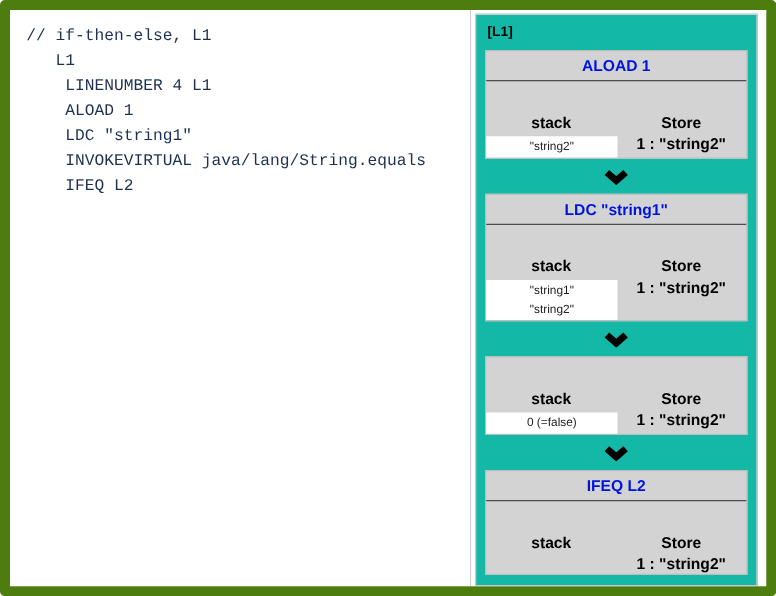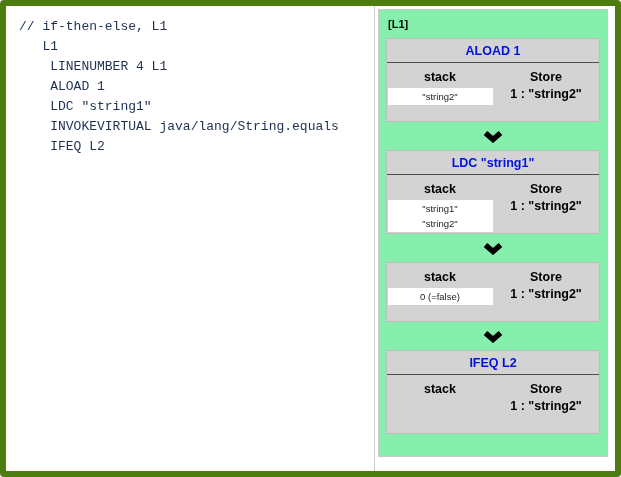--- a/index.html
+++ b/index.html
@@ -1,46 +1,46 @@
 <!DOCTYPE html>
 <html><head>
 <meta charset="utf-8">
 <style>
   html,body{margin:0;padding:0;background:#fff;}
   .screen{
     width:621px;height:477px;box-sizing:border-box;
-    border:6px solid #4d7c0f;border-radius:4px;background:#fff;
+    border:8px solid #4d7c0f;border-radius:4px;background:#fff;
     display:flex;flex-direction:row;overflow:hidden;
     font-family:"Liberation Sans", sans-serif;
   }
   
   .code-panel{
     width:369px;box-sizing:border-box;flex:none;
     border-right:1px solid #cfcfcf;background:#fff;overflow:hidden;
   }
   .code-panel pre{
     margin:11px 0 0 13px;
     font-family:"Liberation Mono","DejaVu Sans Mono",monospace;
     font-size:13px;line-height:20px;color:#1e3050;
   }
   
   .frames-wrap{flex:1;box-sizing:border-box;background:#fff;padding:3px 7px 12px 3px;}
   .frames-panel{
-    box-sizing:border-box;border:1px solid #c9c9c9;background:#86efac;
+    box-sizing:border-box;border:1px solid #c9c9c9;background:#14b8a6;
     padding:6px 7px 8px 7px;min-height:448px;
   }
   .frames-label{font-size:11px;font-weight:bold;color:#000;margin:2px 0 8px 2px;}
   .block{background:#d3d3d3;border:1px solid #bebebe;}
   .block-header{
     text-align:center;padding:5px 2px 4px 2px;
     border-bottom:1px solid #4d4d4d;
     font-size:12.5px;font-weight:bold;color:#0013dd;
   }
   .block-body{display:flex;min-height:58px;padding-top:6px;box-sizing:border-box;}
-  .col{width:50%;text-align:center;}
+  .col{width:50%;text-align:center;margin-top:19px;}
   .col-head{font-size:12.5px;font-weight:bold;color:#000;line-height:17px;}
   .stack-box{background:#ffffff;width:105px;margin:2px auto 0 auto;padding:1px 0;}
   .stack-box:empty{display:none;}
   .stack-item{font-size:9.5px;color:#222;line-height:15px;}
   .store-entry{font-size:12.5px;font-weight:bold;color:#000;line-height:16px;}
   .arrow-row{height:28px;display:flex;align-items:center;justify-content:center;}
   .arrow-row svg{display:block;}
 </style>
 </head>
 <body>

